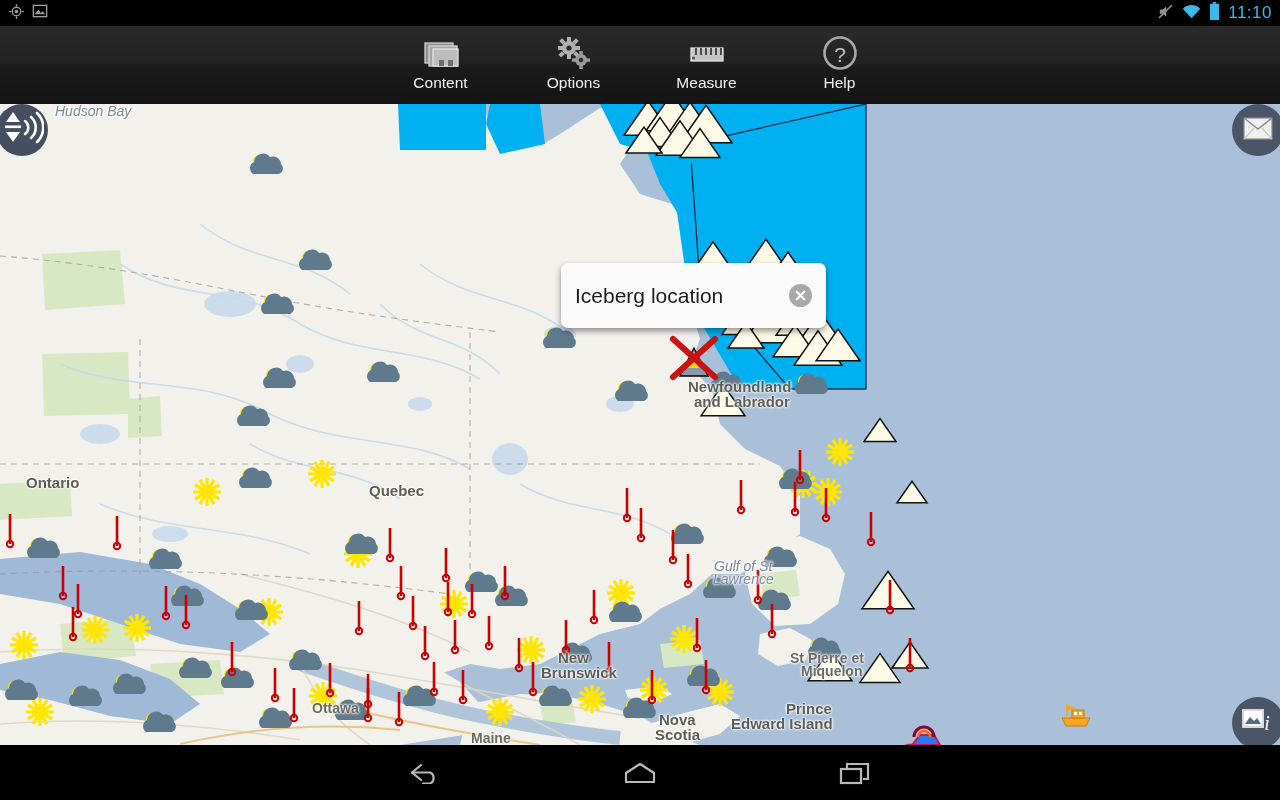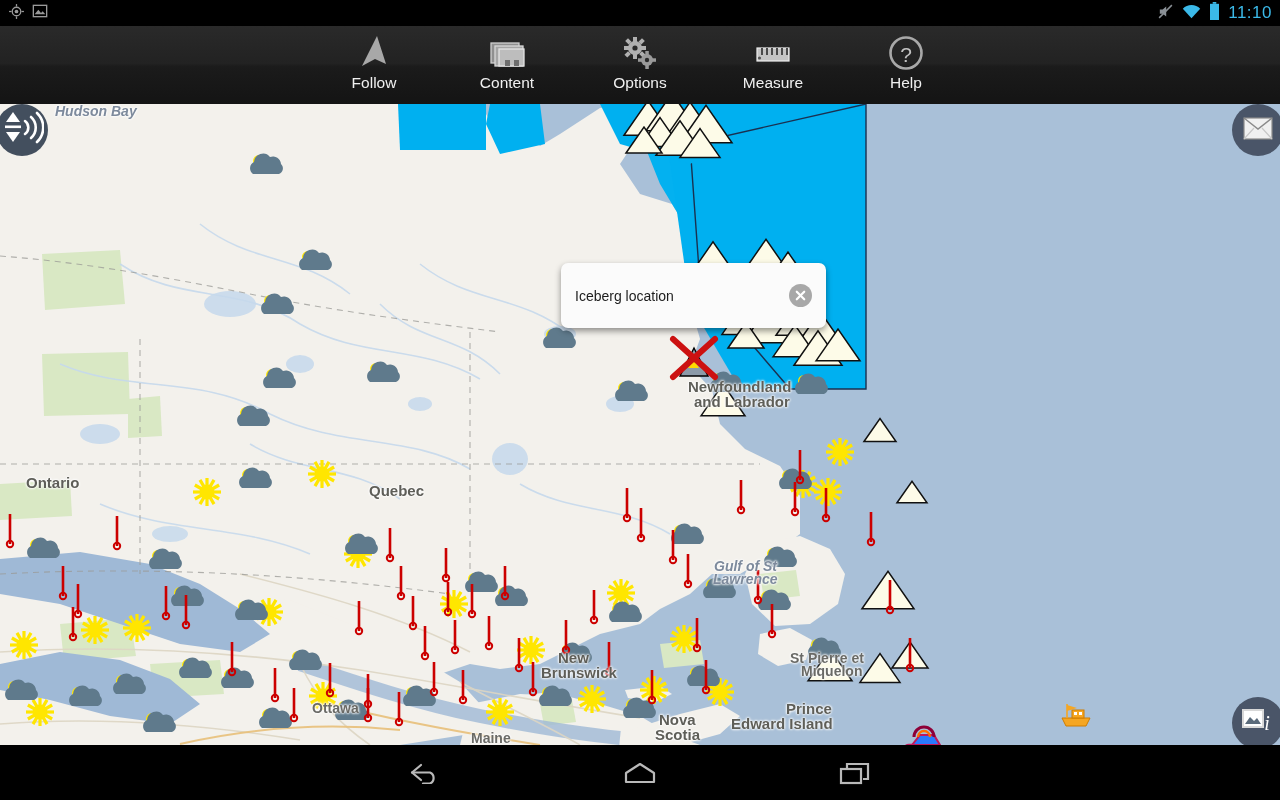--- a/index.html
+++ b/index.html
@@ -26,38 +26,38 @@
   .tb-label { color:#f0f0f0; font-size:15.5px; margin-top:-2px; }
 
   
   #map { position:absolute; left:0; top:104px; width:1280px; height:641px;
     background:#a9c0d8; overflow:hidden; }
   #mapsvg { position:absolute; left:0; top:0; }
 
   .map-label { position:absolute; font-weight:bold; color:#6a6a66;
     font-size:14px; text-shadow:0 0 3px #fff,0 0 3px #fff,0 0 2px #fff;
     white-space:nowrap; pointer-events:none; }
-  .map-label.sea { color:#7d8a9c; font-style:italic; font-weight:bold; }
+  .map-label.sea { color:#7d8a9c; font-style:italic; font-weight:normal; }
   .map-label.prov { color:#5e5e58; font-size:15px; }
   .map-label.small { font-size:14px; }
 
   
   .fab { position:absolute; width:48px; height:48px; border-radius:50%;
     background:#4a5568; display:flex; align-items:center; justify-content:center;
     cursor:pointer; }
   #fab-zoom { left:-4px; top:0px; width:52px; height:52px; background:#434f5e; }
   #fab-mail { right:-4px; top:0px; width:52px; height:52px; background:#4a5568; }
   #fab-info { right:-4px; bottom:-4px; width:52px; height:52px; background:#4a5568; }
 
   
   #callout { position:absolute; left:561px; top:159px; width:265px; height:65px;
     background:#fbfbfb; border-radius:7px;
     box-shadow:0 3px 6px rgba(0,0,0,.42); display:flex; align-items:center;
     padding:0 14px; }
-  #callout-title { font-size:14px; color:#1c1c1c; flex:1; }
+  #callout-title { font-size:21px; color:#1c1c1c; flex:1; }
   #callout-close { width:23px; height:23px; border-radius:50%; background:#a8a8a8;
     display:flex; align-items:center; justify-content:center; cursor:pointer;
     flex:0 0 auto; }
 
   
   #navbar { position:absolute; left:0; bottom:0; width:1280px; height:55px;
     background:#000; display:flex; align-items:center; justify-content:center; }
   .nav-btn { width:215px; height:55px; display:flex; align-items:center;
     justify-content:center; cursor:pointer; }
 </style>
@@ -104,28 +104,20 @@
           <rect x="4" y="0" width="4" height="2" fill="#3bb9e8"></rect>
           <rect x="1" y="2" width="10" height="18" fill="#3bb9e8"></rect>
         </svg>
       </span>
       <span class="sb-time">11:10</span>
     </div>
   </div>
 
   <div id="toolbar">
 
-    <div class="tb-item">
-      <span class="tb-icon">
-        <svg width="38" height="40" viewBox="0 0 38 40">
-          <path d="M22 2 L7 32 L20 25 L31 30 Z" fill="#a8a8a8"></path>
-        </svg>
-      </span>
-      <span class="tb-label">Follow</span>
-    </div>
 
 
     <div class="tb-item">
       <span class="tb-icon">
         <svg width="42" height="40" viewBox="0 0 42 40">
           <rect x="5" y="9" width="28" height="20" fill="#8f8f8f" stroke="#d0d0d0" stroke-width="1.3"></rect>
           <rect x="9" y="12" width="28" height="20" fill="#a5a5a5" stroke="#d8d8d8" stroke-width="1.3"></rect>
           <rect x="13" y="15" width="25" height="17" fill="#bdbdbd" stroke="#e4e4e4" stroke-width="1.3"></rect>
           <rect x="19" y="26" width="5" height="6" fill="#6e6e6e"></rect>
           <rect x="28" y="26" width="5" height="6" fill="#6e6e6e"></rect>

